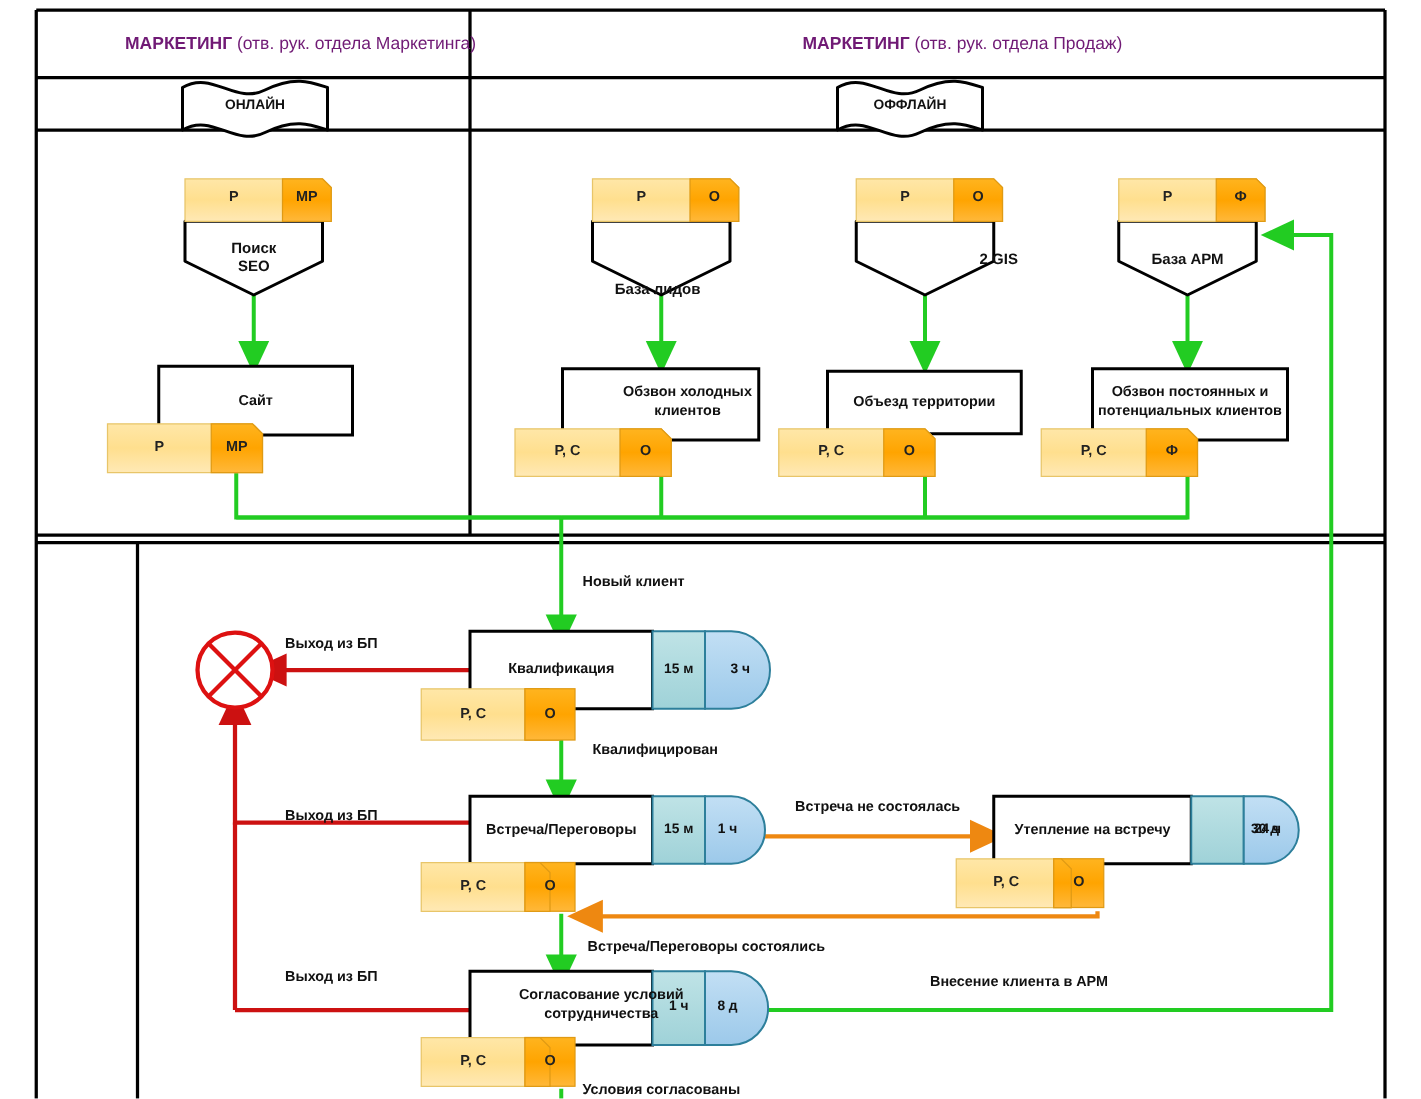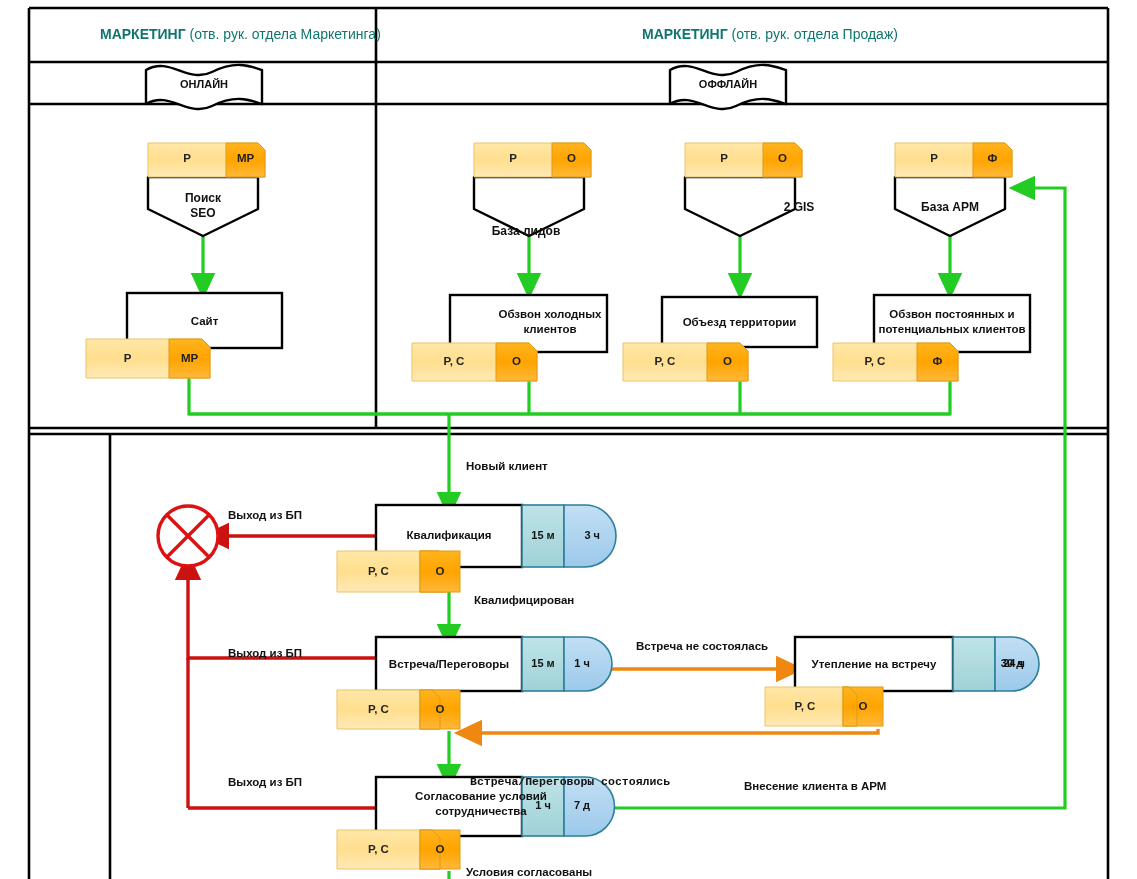--- a/index.html
+++ b/index.html
@@ -1,19 +1,19 @@
 <!DOCTYPE html>
 <html><head>
 <meta charset="utf-8">
 <style>
   html,body{margin:0;padding:0;background:#ffffff;}
   body{font-family:"Liberation Sans",sans-serif;}
   #stage{position:relative;width:1137px;height:879px;background:#fff;overflow:hidden;}
   svg.layer{position:absolute;left:0;top:0;width:1137px;height:879px;}
-  .lane-title{position:absolute;font-size:14px;font-weight:bold;color:#0f766e;white-space:nowrap;padding-left:48px;}
+  .lane-title{position:absolute;font-size:14px;font-weight:bold;color:#701a75;white-space:nowrap;padding-left:48px;}
   .lane-title .sub{font-weight:normal;}
   .flagtext{position:absolute;font-size:11px;font-weight:bold;color:#111;text-align:center;white-space:nowrap;}
   .srcname{position:absolute;font-size:12px;font-weight:bold;color:#111;text-align:center;line-height:1.25;white-space:nowrap;}
   .procname{position:absolute;font-size:11.5px;font-weight:bold;color:#111;text-align:center;line-height:1.3;}
   .roletag{position:absolute;font-size:11.5px;font-weight:bold;color:#222;text-align:center;}
   .timetxt{position:absolute;font-size:11px;font-weight:bold;color:#111;text-align:center;white-space:nowrap;}
   .edgelbl{position:absolute;font-size:11.5px;font-weight:bold;color:#111;white-space:nowrap;}
 </style>
 </head>
 <body>
@@ -251,27 +251,27 @@
   <div class="timetxt" style="left:953px;top:657px;width:42px;padding-left:40px;">24 ч</div>
   <div class="timetxt" style="left:995px;top:657px;width:34px;">30 д</div>
   <div class="roletag" style="left:765px;top:700px;width:80px;">Р, С</div>
   <div class="roletag" style="left:843px;top:700px;width:40px;">О</div>
 
   <div class="procname" style="left:374px;top:789px;width:150px;padding-left:32px;">
     <span>Согласование условий</span><br>
     <span>сотрудничества</span>
   </div>
   <div class="timetxt" style="left:522px;top:799px;width:42px;">1 ч</div>
-  <div class="timetxt" style="left:564px;top:799px;width:36px;">7 д</div>
+  <div class="timetxt" style="left:564px;top:799px;width:36px;">8 д</div>
   <div class="roletag" style="left:337px;top:843px;width:83px;">Р, С</div>
   <div class="roletag" style="left:420px;top:843px;width:40px;">О</div>
 
   <div class="edgelbl" style="left:466px;top:460px;">Новый клиент</div>
   <div class="edgelbl" style="left:474px;top:594px;">Квалифицирован</div>
   <div class="edgelbl" style="left:228px;top:509px;">Выход из БП</div>
   <div class="edgelbl" style="left:228px;top:647px;">Выход из БП</div>
   <div class="edgelbl" style="left:228px;top:776px;">Выход из БП</div>
   <div class="edgelbl" style="left:636px;top:640px;">Встреча не состоялась</div>
-  <div class="edgelbl" style="left:470px;top:775px;font-family:Liberation Mono, monospace;">Встреча/Переговоры состоялись</div>
+  <div class="edgelbl" style="left:470px;top:752px;">Встреча/Переговоры состоялись</div>
   <div class="edgelbl" style="left:744px;top:780px;">Внесение клиента в АРМ</div>
   <div class="edgelbl" style="left:466px;top:866px;">Условия согласованы</div>
 
 </div>
 
 </body></html>

